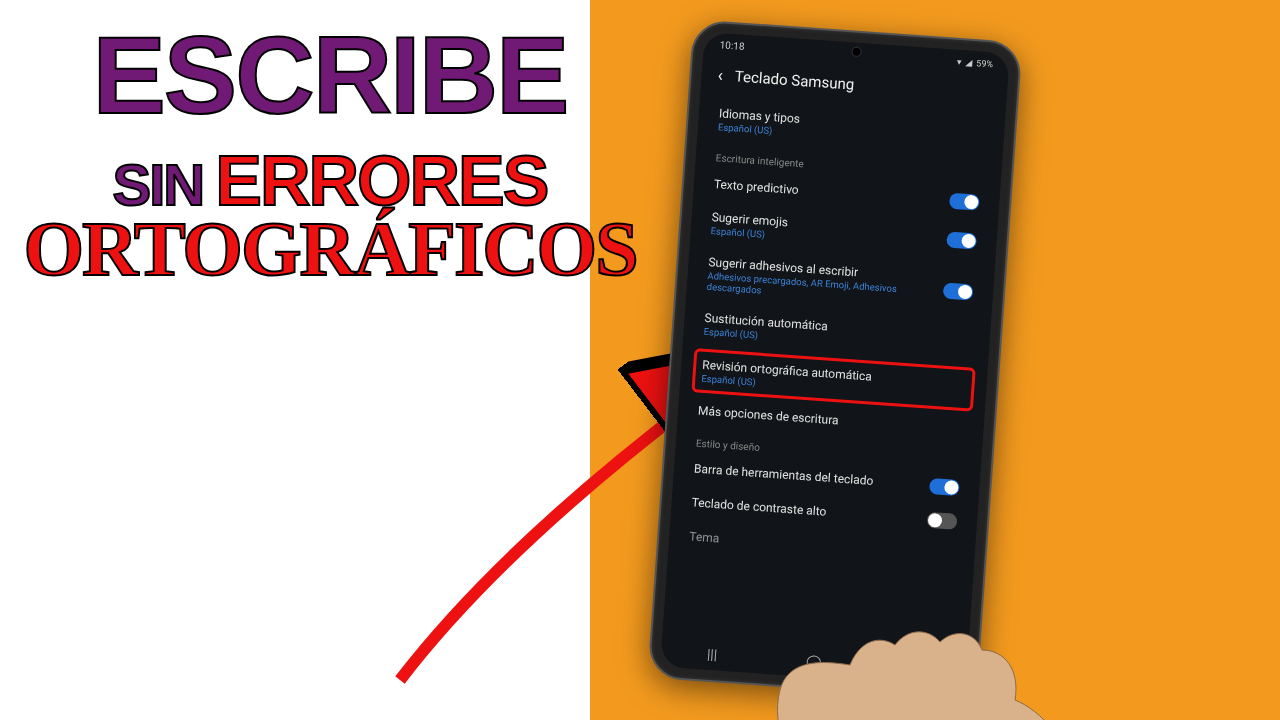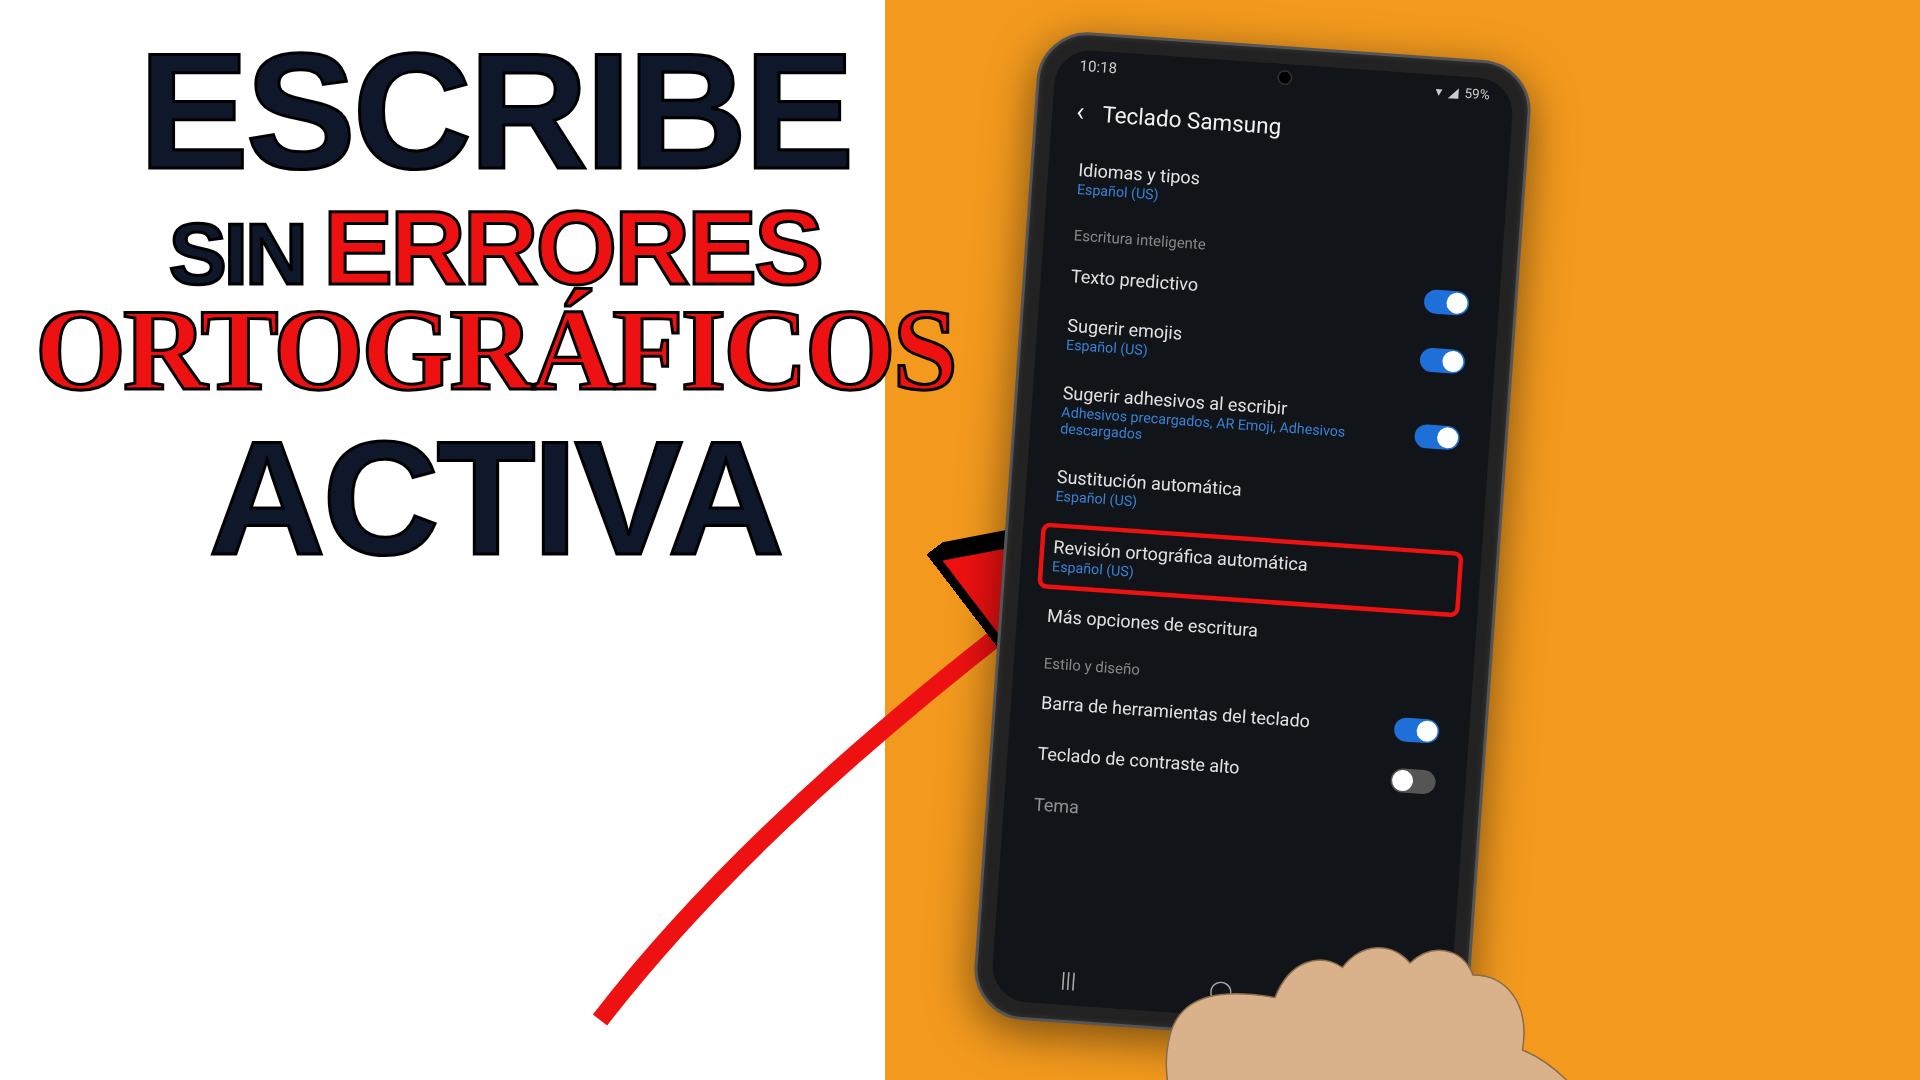--- a/index.html
+++ b/index.html
@@ -33,24 +33,24 @@
     display: flex;
     flex-direction: column;
     align-items: center;
     line-height: 1;
   }
   .headline .word {
     font-weight: 900;
     letter-spacing: -2px;
     -webkit-text-stroke: 2px #000;
   }
-  .w-black { color: #0f172a; }
+  .w-black { color: #701a75; }
   .w-red   { color: #e11; -webkit-text-stroke: 2px #000; }
   .l1 { font-size: 110px; letter-spacing: -4px; }
-  .l2 { font-size: 70px; margin-top: 0px;}
+  .l2 { font-size: 70px; margin-top: 16px;}
   .l2 .sin { font-size: 58px; margin-right: 12px;}
   .l3 { font-size: 78px; margin-top: -6px; font-family: Liberation Serif, serif;}
   .l4 { font-size: 108px; margin-top: 6px;}
   .l5 { font-size: 118px; margin-top: -10px;}
 
   
   .arrow-svg {
     position: absolute;
     left: 380px;
     top: 350px;
@@ -184,21 +184,20 @@
 
 <div class="bg-left"></div>
 <div class="bg-right"></div>
 
 <div class="headline">
   <div class="word w-black l1">ESCRIBE</div>
   <div class="word l2">
     <span class="w-black sin">SIN</span><span class="w-red">ERRORES</span>
   </div>
   <div class="word w-red l3">ORTOGRÁFICOS</div>
-  <div class="word w-black l4">ACTIVA</div>
 </div>
 
 <svg class="arrow-svg" viewBox="0 0 380 360">
   <defs>
     <marker id="ah" markerWidth="14" markerHeight="14" refX="3" refY="6" orient="auto">
       <path d="M0,0 L12,6 L0,12 Z" fill="#e11" stroke="#000" stroke-width="1"></path>
     </marker>
   </defs>
   <path d="M 20 330 Q 120 200 310 55" stroke="#e11" stroke-width="12" fill="none" marker-end="url(#ah)"></path>
   <path d="M 20 330 Q 120 200 310 55" stroke="#000" stroke-width="14" fill="none" stroke-opacity="0"></path>

